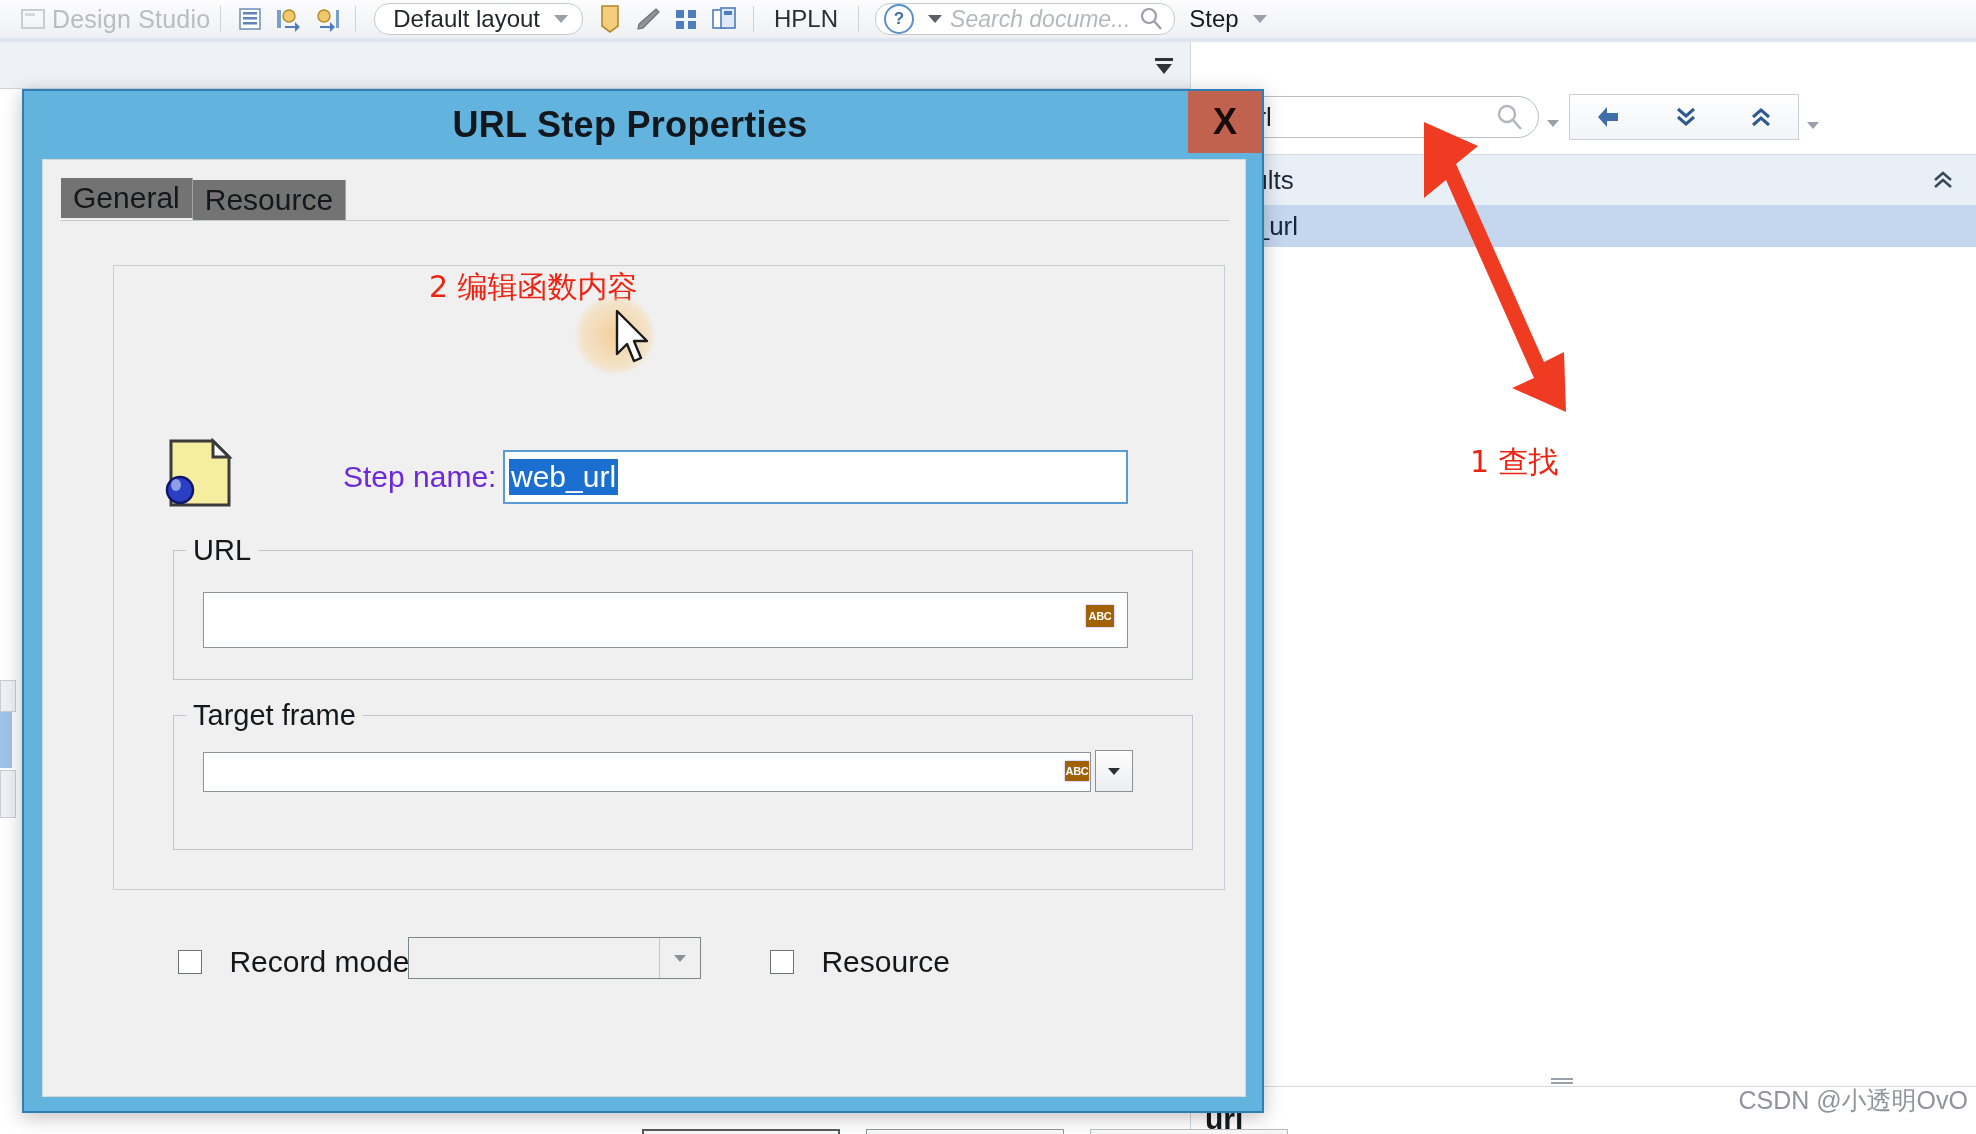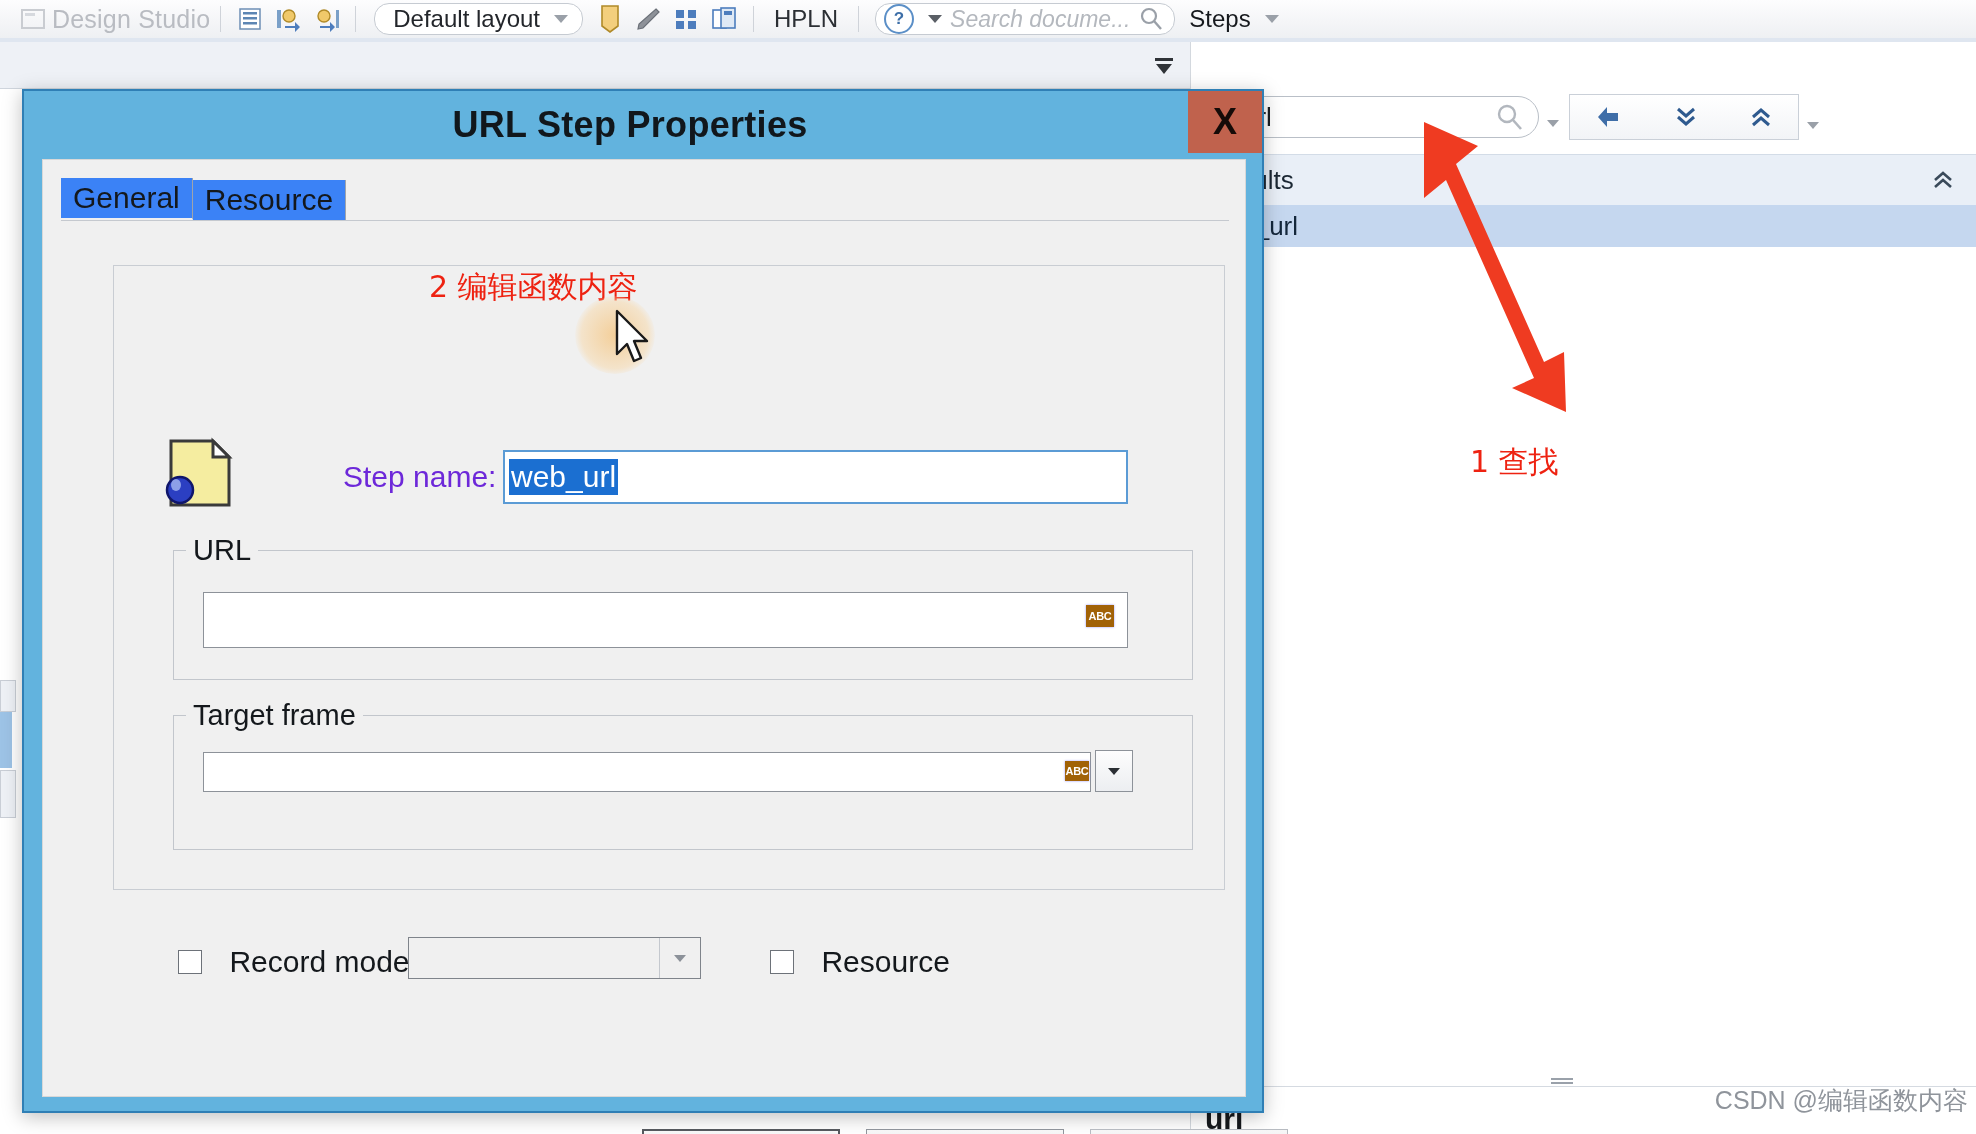--- a/index.html
+++ b/index.html
@@ -352,21 +352,21 @@
     position: absolute;
     left: 18px; top: 18px;
     height: 42px;
     display: flex; align-items: flex-end;
   }
   .tab {
     height: 40px;
     padding: 0 12px;
     font-size: 30px;
     color: #14181c;
-    background: #3b82f6;
+    background: #737373;
     display: flex; align-items: center;
     border-right: 1px solid #9fa4ab;
     white-space: nowrap;
   }
   .tab.active {
     border-bottom: 2px solid #f0f0f0;
   }
   .tab.first { border-left: none; }
 
   .tabstrip-rule {
@@ -634,21 +634,21 @@
       <span class="caret-dn dark"></span>
       <span class="search-placeholder">Search docume...</span>
       <span>
         <svg class="svgicon" width="26" height="26" viewBox="0 0 26 26">
           <circle cx="11" cy="10" r="7" fill="none" stroke="#9aa0a8" stroke-width="2.2"></circle>
           <line x1="16" y1="15" x2="23" y2="23" stroke="#9aa0a8" stroke-width="2.4"></line>
         </svg>
       </span>
     </div>
 
-    <div class="help-text">Steps</div>
+    <div class="help-text">Step</div>
     <span class="caret-dn"></span>
 
     <div class="faded-right"></div>
   </div>
   <div class="toolbar-underline"></div>
 
   <div class="doc-bg"></div>
   <div class="doc-topstrip"></div>
   <div class="doc-collapse-icon">
     <svg class="svgicon" width="24" height="24" viewBox="0 0 24 24">
@@ -717,21 +717,21 @@
       <span></span>
         <span></span>
     </div>
 
     <div class="doc-footer">
       <span class="fn-title">url</span>
 
     </div>
   </div>
 
-  <div class="watermark">CSDN @编辑函数内容</div>
+  <div class="watermark">CSDN @小透明OvO</div>
 
   <svg class="big-arrow" viewBox="0 0 190 310">
     <path d="M30 10 L84 34 L62 52 L150 250 L170 240 L172 300 L118 276 L140 266 L52 68 L30 86 Z" fill="#ef3b21" transform="translate(-6,0)"></path>
   </svg>
 
   <div class="anno anno-1">1 查找</div>
 
   <div class="dialog">
 
     <div class="dlg-titlebar">

